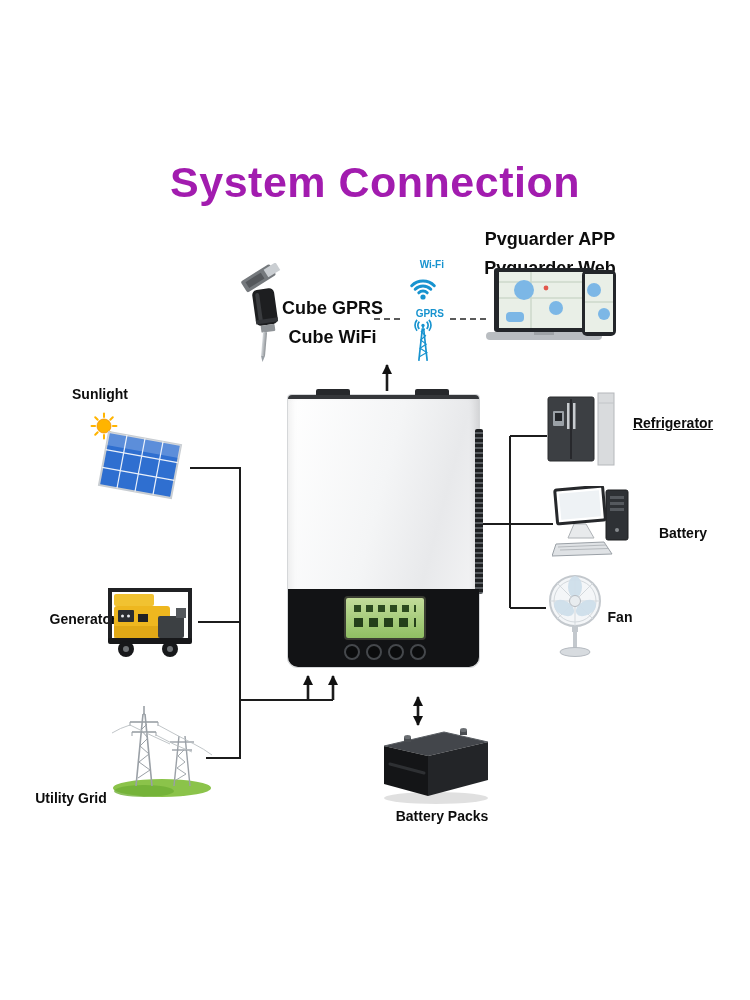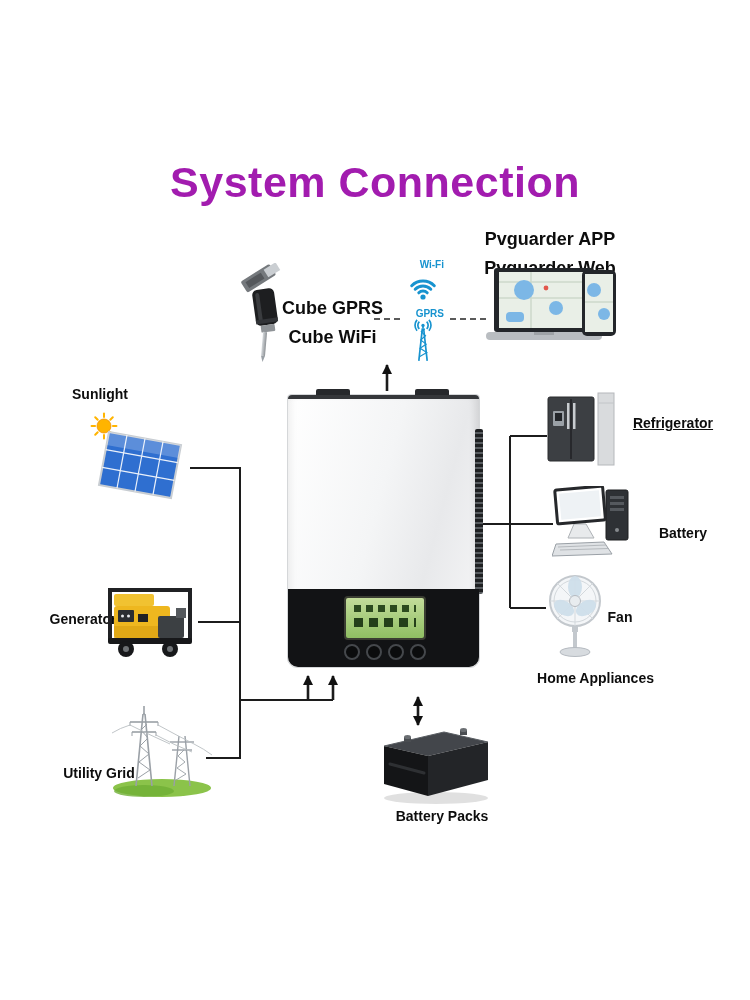--- a/index.html
+++ b/index.html
@@ -206,21 +206,21 @@
     <circle cx="22.5" cy="36" r="1.5" fill="#e8eaed"></circle>
     <circle cx="28.5" cy="36" r="1.5" fill="#e8eaed"></circle>
     <rect x="38" y="34" width="10" height="8" fill="#202124"></rect>
     <rect x="8" y="58" width="84" height="6" rx="2" fill="#17181a"></rect>
     <circle cx="26" cy="69" r="8" fill="#17181a"></circle>
       <circle cx="26" cy="69" r="3" fill="#6d7174"></circle>
     <circle cx="70" cy="69" r="8" fill="#17181a"></circle>
       <circle cx="70" cy="69" r="3" fill="#6d7174"></circle>
   </svg>
 
-  <div class="abs label" style="left:21px;top:765px;width:100px;margin-left:28px;">Utility Grid</div>
+  <div class="abs label" style="left:21px;top:790px;width:100px;">Utility Grid</div>
   <svg class="abs" style="left:112px;top:698px" width="100" height="100" viewBox="0 0 100 100">
     <ellipse cx="50" cy="90" rx="49" ry="9" fill="#8bc34a"></ellipse>
     <ellipse cx="32" cy="93" rx="30" ry="6" fill="#6faf35" opacity="0.8"></ellipse>
     <g stroke="#9aa0a6" stroke-width="1.6" fill="none">
       <path d="M24,88 L31,16"></path>
         <path d="M40,88 L33,16"></path>
       <path d="M31,16 L33,16"></path>
         <path d="M32,16 V8"></path>
       <path d="M18,24 H46"></path>
         <path d="M20,34 H44"></path>
@@ -284,21 +284,20 @@
       <ellipse cx="21" cy="34" rx="7" ry="11" transform="rotate(120 21 34)"></ellipse>
       <ellipse cx="43" cy="34" rx="7" ry="11" transform="rotate(240 43 34)"></ellipse>
     </g>
     <circle cx="32" cy="27" r="5.5" fill="#e8ecef" stroke="#b5bac0"></circle>
     <rect x="29" y="52" width="6" height="6" fill="#c3c8cd"></rect>
     <rect x="30" y="58" width="4" height="16" fill="#c3c8cd"></rect>
     <ellipse cx="32" cy="78" rx="15" ry="4.5" fill="#d7dbdf" stroke="#b5bac0"></ellipse>
   </svg>
   <div class="abs label" style="left:590px;top:609px;width:60px;">Fan</div>
 
-  <div class="abs label" style="left:513px;top:670px;width:165px;">Home Appliances</div>
 
   <svg class="abs" style="left:378px;top:724px" width="120" height="82" viewBox="0 0 120 82">
     <ellipse cx="58" cy="74" rx="52" ry="6" fill="#000000" opacity="0.12"></ellipse>
     <polygon points="6,22 66,8 110,18 50,32" fill="#43464b"></polygon>
     <polygon points="6,22 50,32 50,72 6,60" fill="#141517"></polygon>
     <polygon points="50,32 110,18 110,56 50,72" fill="#232528"></polygon>
     <polyline points="6,22 66,8 110,18" fill="none" stroke="#5a5e63" stroke-width="1"></polyline>
     <g>
       <rect x="26" y="13" width="7" height="5" fill="#4a4d51"></rect>
       <ellipse cx="29.5" cy="13" rx="3.5" ry="2" fill="#6a6e72"></ellipse>

